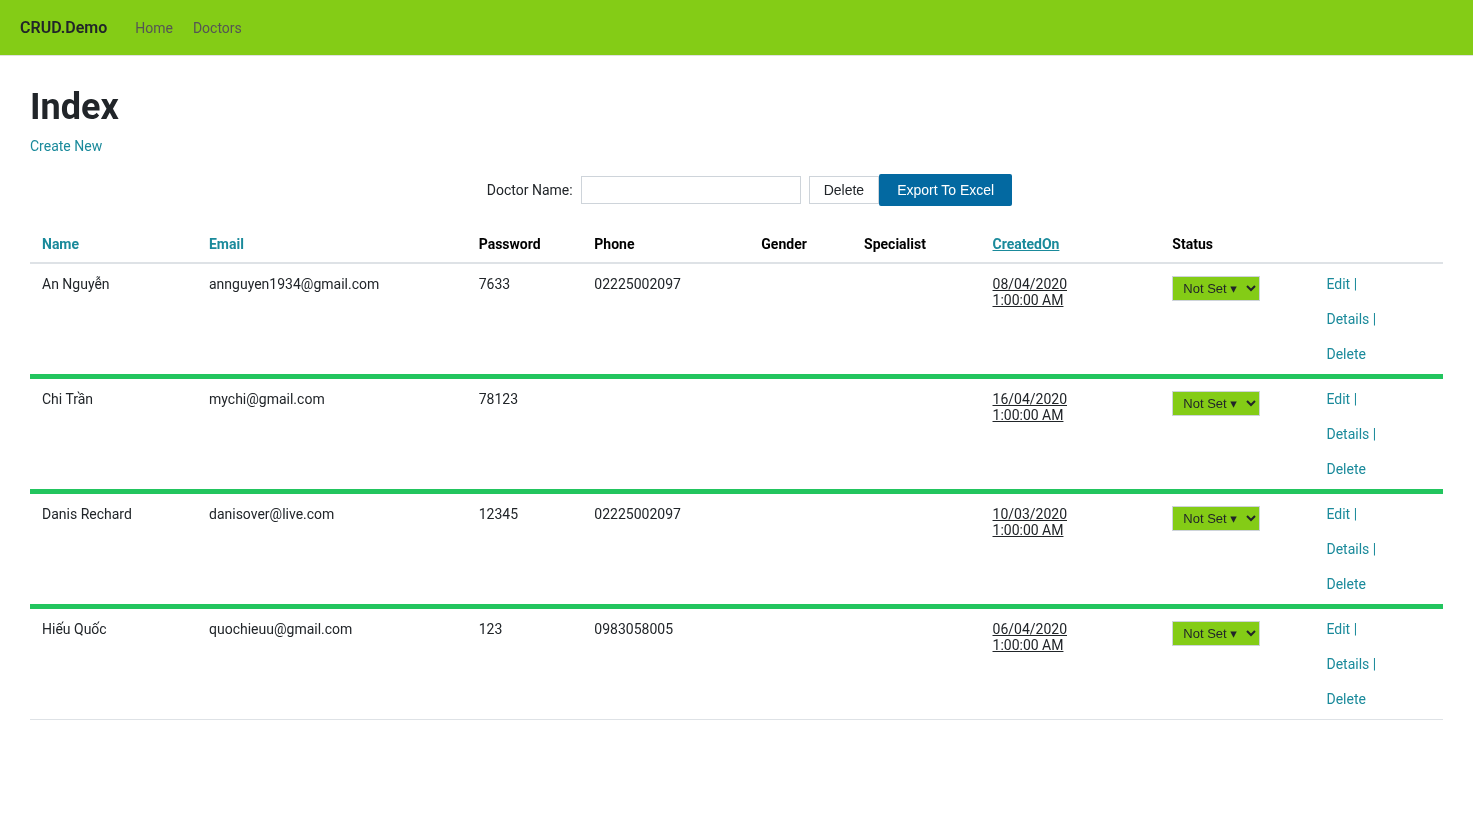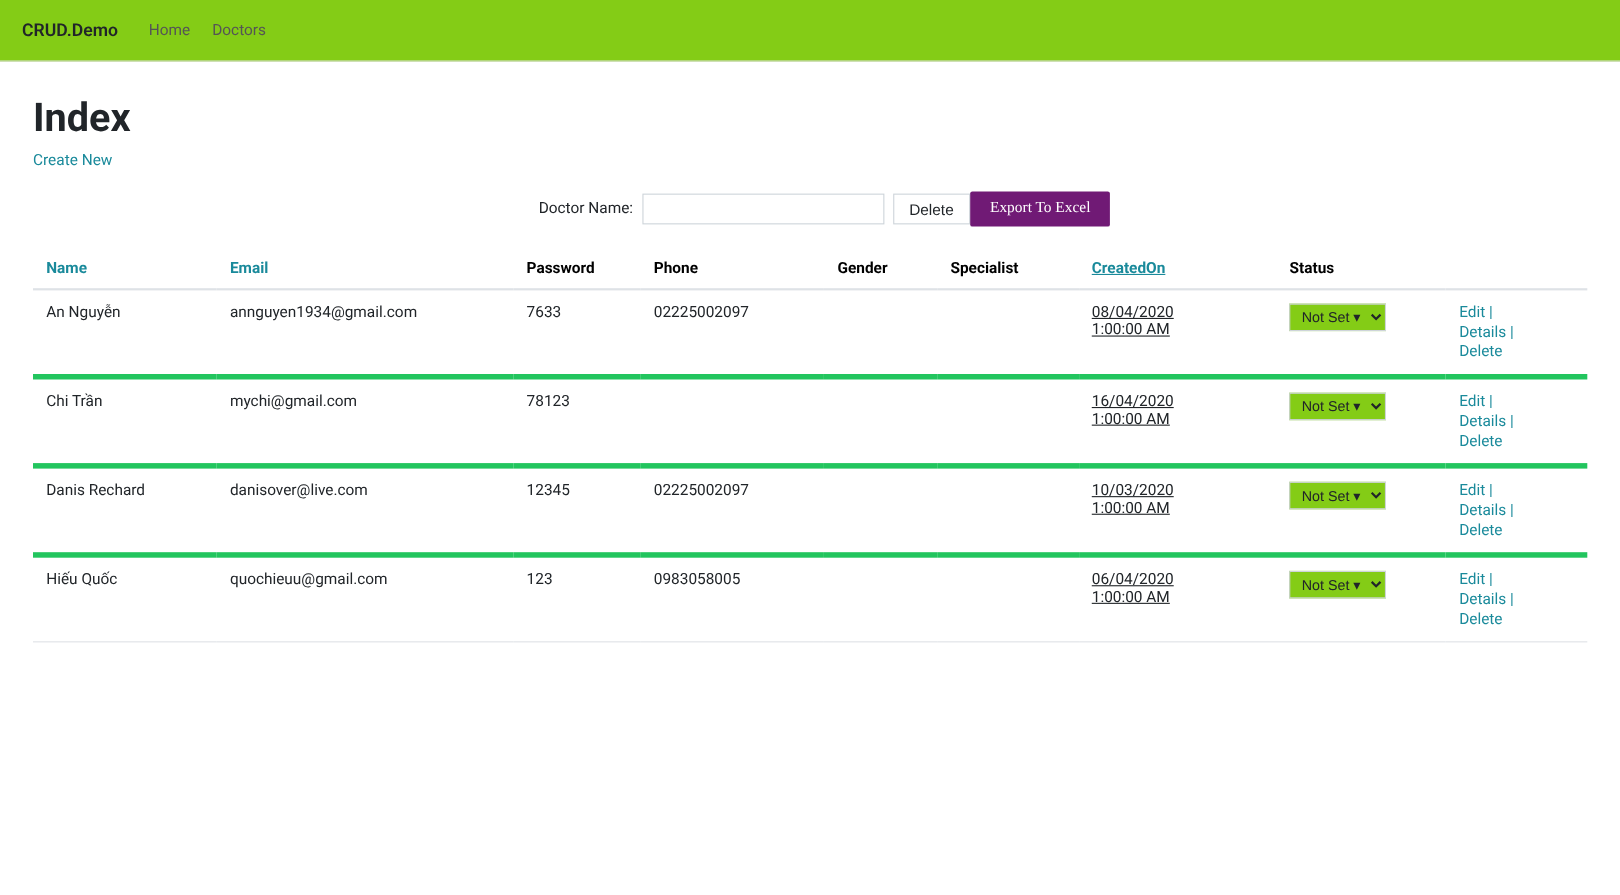--- a/index.html
+++ b/index.html
@@ -80,26 +80,25 @@
       font-size: 14px;
       border: 1px solid #ced4da;
       background: #fff;
       cursor: pointer;
       color: #212529;
     }
 
     .export-button {
       padding: 8px 18px;
       font-size: 14px;
-      background: #701a75;
+      background: #0369a1;
       color: #fff;
       border: none;
       cursor: pointer;
       border-radius: 2px;
-      font-family: Liberation Serif, serif;
     }
 
     
     .doctor-table {
       width: 100%;
       border-collapse: collapse;
     }
     .doctor-table th {
       text-align: left;
       padding: 10px 12px;
@@ -127,21 +126,21 @@
       padding: 3px 6px;
       font-size: 13px;
       background: #84cc16;
       cursor: pointer;
       color: #212529;
     }
 
     .action-links {
       display: flex;
       flex-direction: column;
-      gap: 2px;
+      gap: 19px;
     }
     .action-link {
       color: #1a8a9b;
       text-decoration: none;
       font-size: 14px;
     }
 
     .col-name { width: 130px; }
     .col-email { width: 210px; }
     .col-password { width: 90px; }

